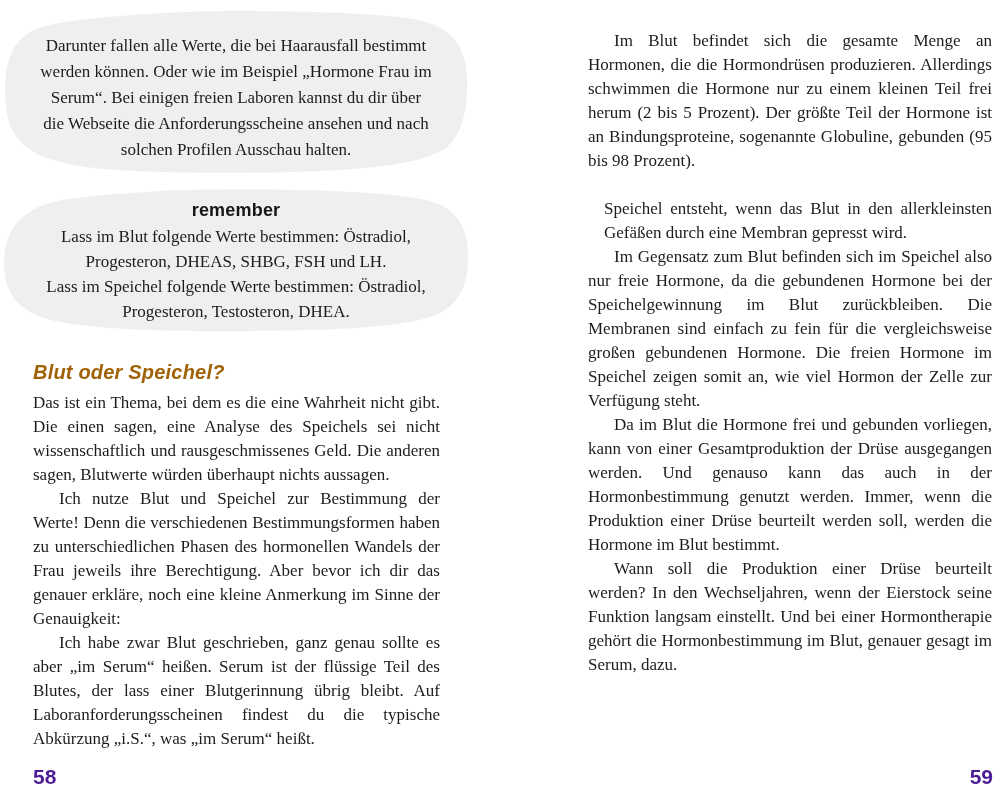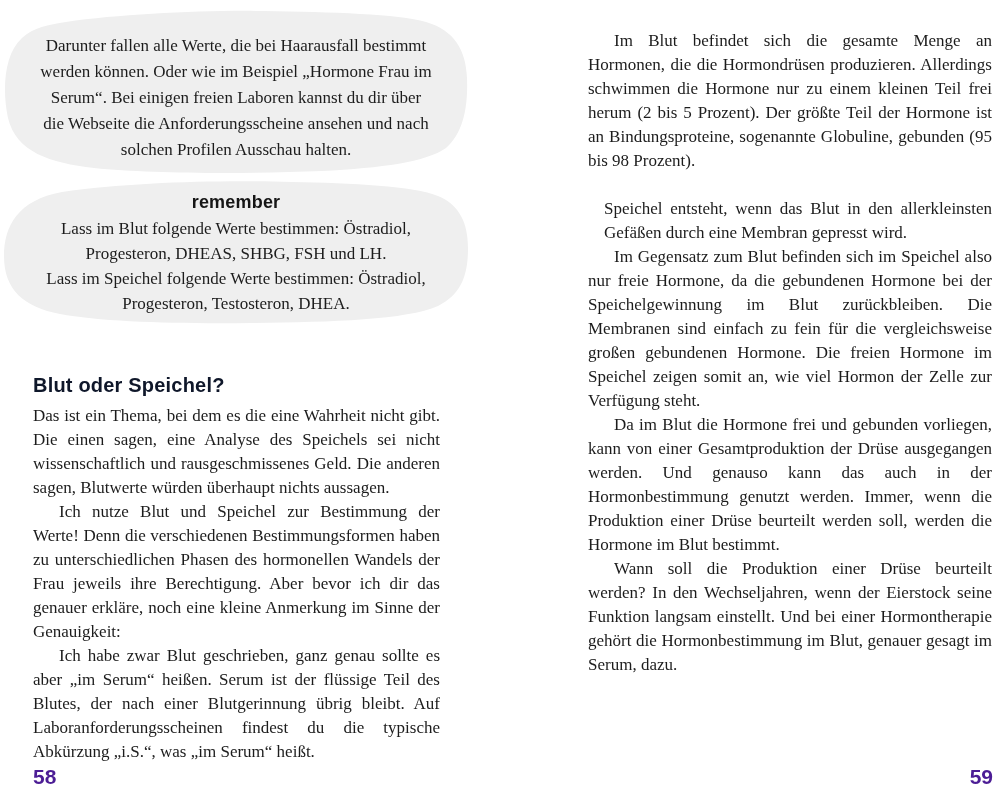--- a/index.html
+++ b/index.html
@@ -20,44 +20,45 @@
   .blob-content {
     position: relative;
     text-align: center;
     font-size: 17px;
     line-height: 26px;
     color: #1c1c1c;
   }
   #callout-box { left: 2px; top: 6px; width: 470px; height: 172px; }
   #callout-box .blob-content { padding: 27px 40px 0 38px; }
 
-  #remember-box { left: 2px; top: 178px; width: 468px; height: 146px; }
+  #remember-box { left: 2px; top: 186px; width: 468px; height: 146px; }
   #remember-box .blob-content { padding: 12px 34px 0 34px; line-height: 25px; }
   .remember-title {
     font-family: "Liberation Sans", sans-serif;
     font-weight: 700;
     font-size: 18px;
     line-height: 24px;
     margin-bottom: 2px;
     color: #161616;
     letter-spacing: 0.2px;
   }
 
   
   .left-body  { position: absolute; left: 33px;  top: 358px; width: 407px; }
   .right-body { position: absolute; left: 588px; top: 29px;  width: 404px; }
 
   .section-heading {
     font-family: "Liberation Sans", sans-serif;
     font-weight: 700;
     font-size: 20px;
     line-height: 26px;
-    margin: 14px 0 6px 0;
-    color: #0f172a;
+    margin: 1px 0 6px 0;
+    color: #a16207;
     letter-spacing: 0.2px;
+    font-style: italic;
   }
   .body-text p {
     margin: 0;
     font-size: 17px;
     line-height: 24px;
     text-align: justify;
     hyphens: auto;
     -webkit-hyphens: auto;
   }
   .body-text p.indent { text-indent: 26px; }
@@ -95,21 +96,21 @@
       <div class="remember-title">remember</div>
       <div>Lass im Blut folgende Werte bestimmen: Östradiol, Progesteron, DHEAS, SHBG, FSH und LH.</div>
       <div>Lass im Speichel folgende Werte bestimmen: Östradiol, Progesteron, Testosteron, DHEA.</div>
     </div>
   </div>
 
   <div class="left-body body-text">
     <h2 class="section-heading">Blut oder Speichel?</h2>
     <p>Das ist ein Thema, bei dem es die eine Wahrheit nicht gibt. Die einen sagen, eine Analyse des Speichels sei nicht wissenschaftlich und rausgeschmissenes Geld. Die anderen sagen, Blutwerte würden überhaupt nichts aussagen.</p>
     <p class="indent">Ich nutze Blut und Speichel zur Bestimmung der Werte! Denn die verschiedenen Bestimmungsformen haben zu unterschiedlichen Phasen des hormonellen Wandels der Frau jeweils ihre Berechtigung. Aber bevor ich dir das genauer erkläre, noch eine kleine Anmerkung im Sinne der Genauigkeit:</p>
-    <p class="indent">Ich habe zwar Blut geschrieben, ganz genau sollte es aber „im Serum“ heißen. Serum ist der flüssige Teil des Blutes, der nach einer Blutgerinnung übrig bleibt. Auf Laboranforderungsscheinen findest du die typische Abkürzung „i.S.“, was „im Serum“ heißt.</p>
+    <p class="indent">Ich habe zwar Blut geschrieben, ganz genau sollte es aber „im Serum“ heißen. Serum ist der flüssige Teil des Blutes, der lass einer Blutgerinnung übrig bleibt. Auf Laboranforderungsscheinen findest du die typische Abkürzung „i.S.“, was „im Serum“ heißt.</p>
   </div>
 
   <div class="right-body body-text">
     <p class="indent">Im Blut befindet sich die gesamte Menge an Hormonen, die die Hormondrüsen produzieren. Allerdings schwimmen die Hormone nur zu einem kleinen Teil frei herum (2 bis 5 Prozent). Der größte Teil der Hormone ist an Bindungsproteine, sogenannte Globuline, gebunden (95 bis 98 Prozent).</p>
     <p class="gap-above">Speichel entsteht, wenn das Blut in den allerkleinsten Gefäßen durch eine Membran gepresst wird.</p>
     <p class="indent">Im Gegensatz zum Blut befinden sich im Speichel also nur freie Hormone, da die gebundenen Hormone bei der Speichelgewinnung im Blut zurückbleiben. Die Membranen sind einfach zu fein für die vergleichsweise großen gebundenen Hormone. Die freien Hormone im Speichel zeigen somit an, wie viel Hormon der Zelle zur Verfügung steht.</p>
     <p class="indent">Da im Blut die Hormone frei und gebunden vorliegen, kann von einer Gesamtproduktion der Drüse ausgegangen werden. Und genauso kann das auch in der Hormonbestimmung genutzt werden. Immer, wenn die Produktion einer Drüse beurteilt werden soll, werden die Hormone im Blut bestimmt.</p>
     <p class="indent">Wann soll die Produktion einer Drüse beurteilt werden? In den Wechseljahren, wenn der Eierstock seine Funktion langsam einstellt. Und bei einer Hormontherapie gehört die Hormonbestimmung im Blut, genauer gesagt im Serum, dazu.</p>
   </div>
 

